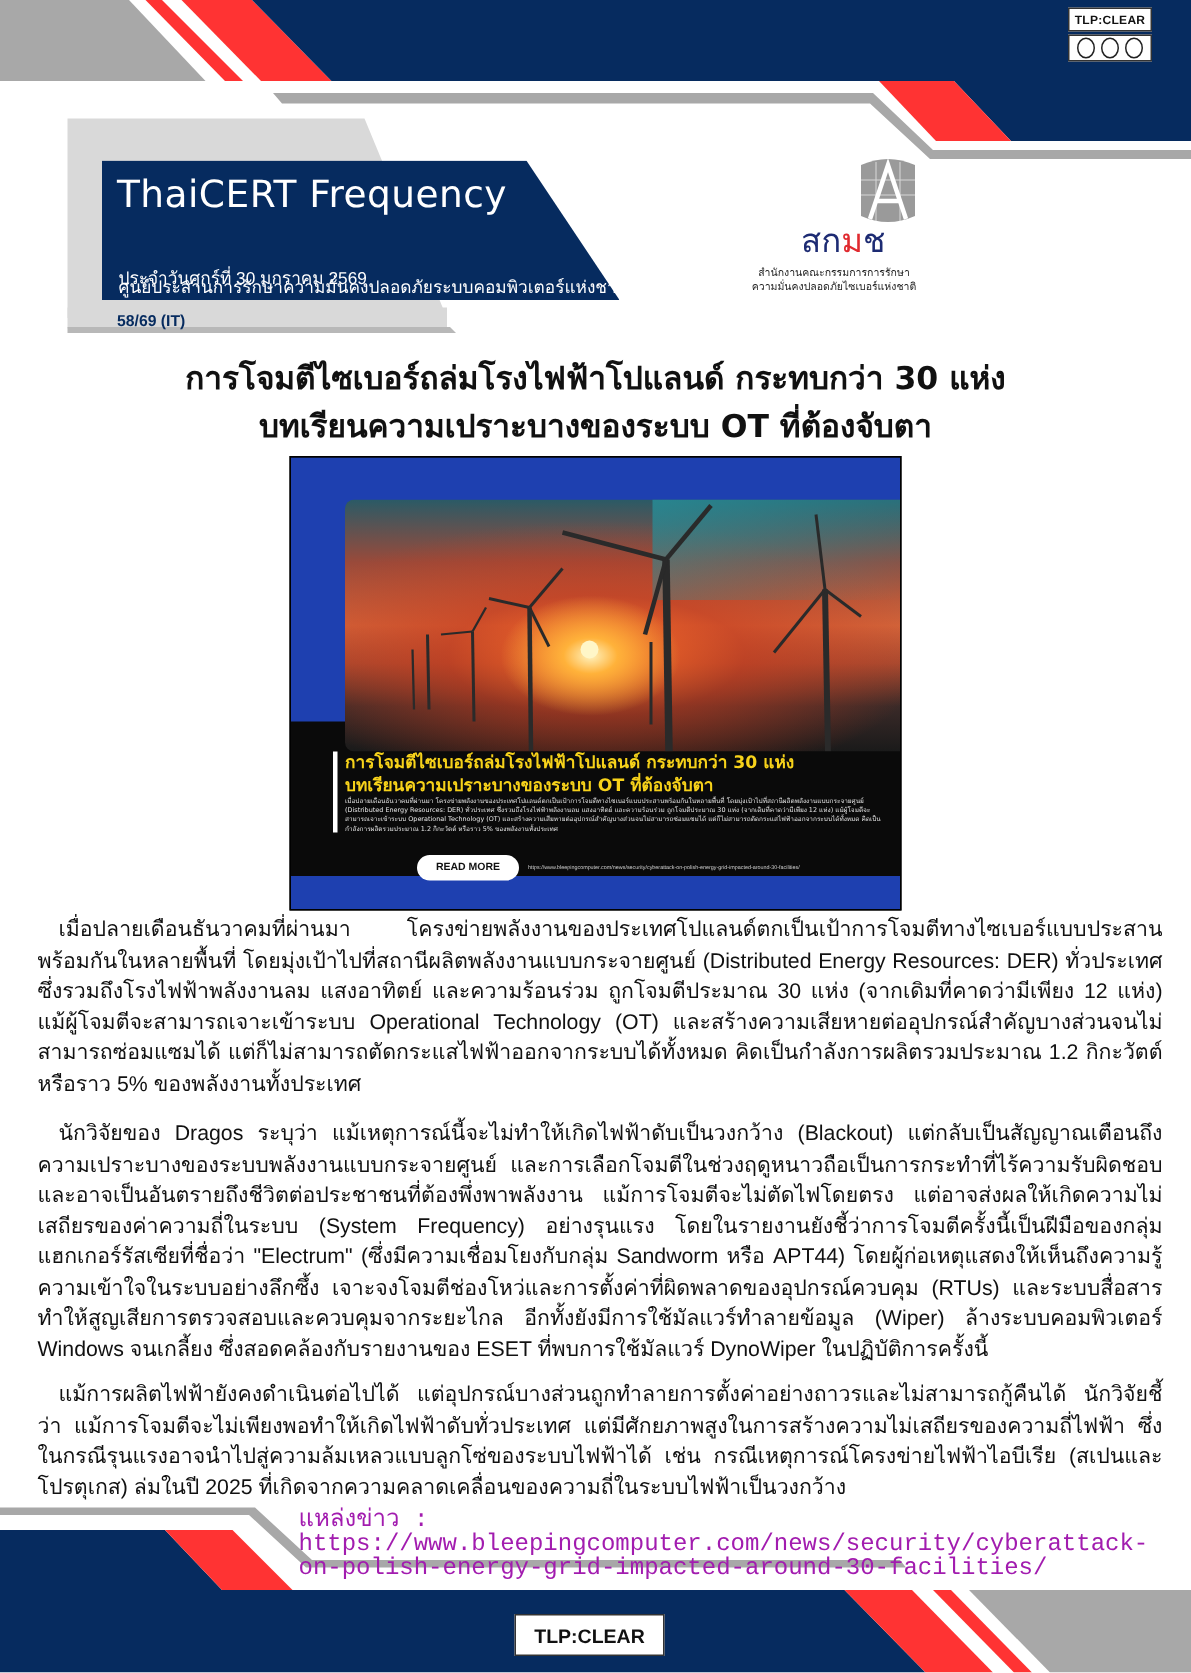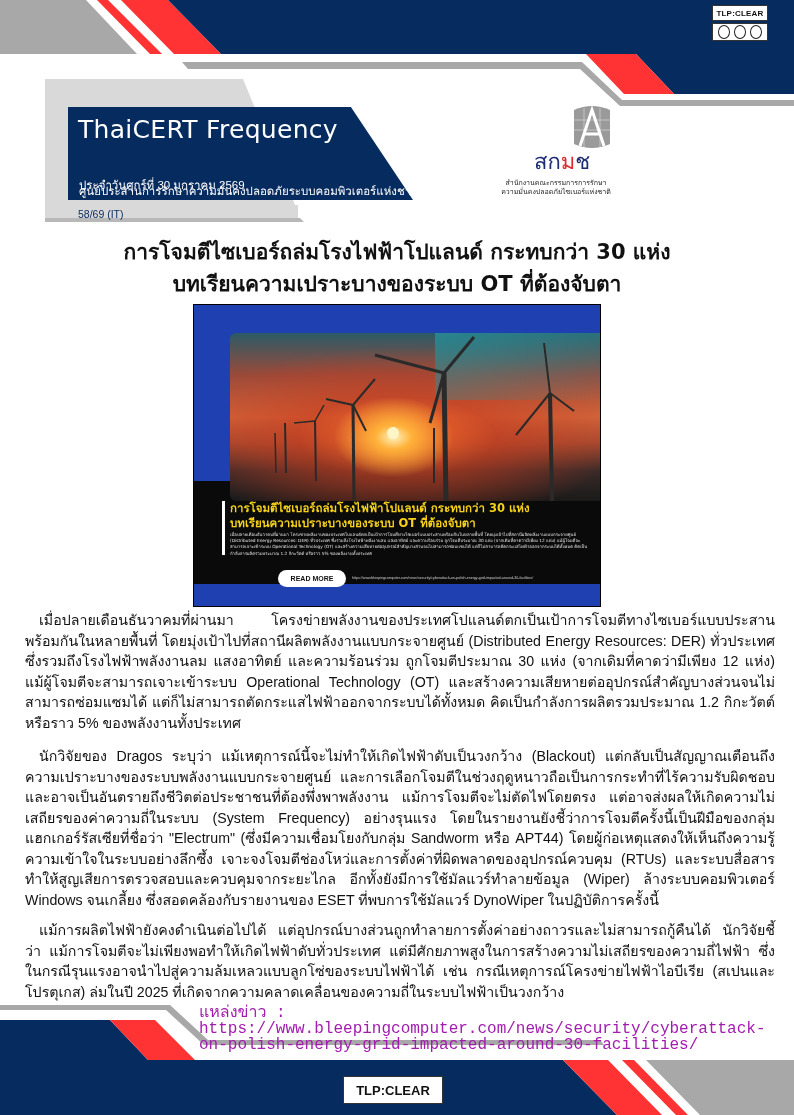--- a/index.html
+++ b/index.html
@@ -40,21 +40,21 @@
     .title-sub {
       position: absolute; left: 79px; top: 154px; color: #fff;
       font-family: "Liberation Sans", sans-serif; font-size: 11.5px; margin-top: 28px;
     }
     .title-date {
       position: absolute; left: 79px; top: 176px; color: #fff;
       font-family: "Liberation Sans", sans-serif; font-size: 11.5px;
     }
     .issue-no {
       position: absolute; left: 78px; top: 208px; color: #062b5f;
-      font-family: "Liberation Sans", sans-serif; font-weight: normal; font-size: 10.5px;
+      font-family: "Liberation Sans", sans-serif; font-weight: bold; font-size: 10.5px;
     }
 
     
     .ncsa-logo { position: absolute; left: 464px; top: 100px; width: 140px; height: 100px; }
     .ncsa-letters {
       position: absolute; left: 0; top: 0; font-family: "DejaVu Sans", sans-serif;
       font-size: 46px; letter-spacing: -3px; line-height: 50px; font-weight: 300;
     }
     .ncsa-n { color: #111; }
     .ncsa-c { color: #1d2b73; }

